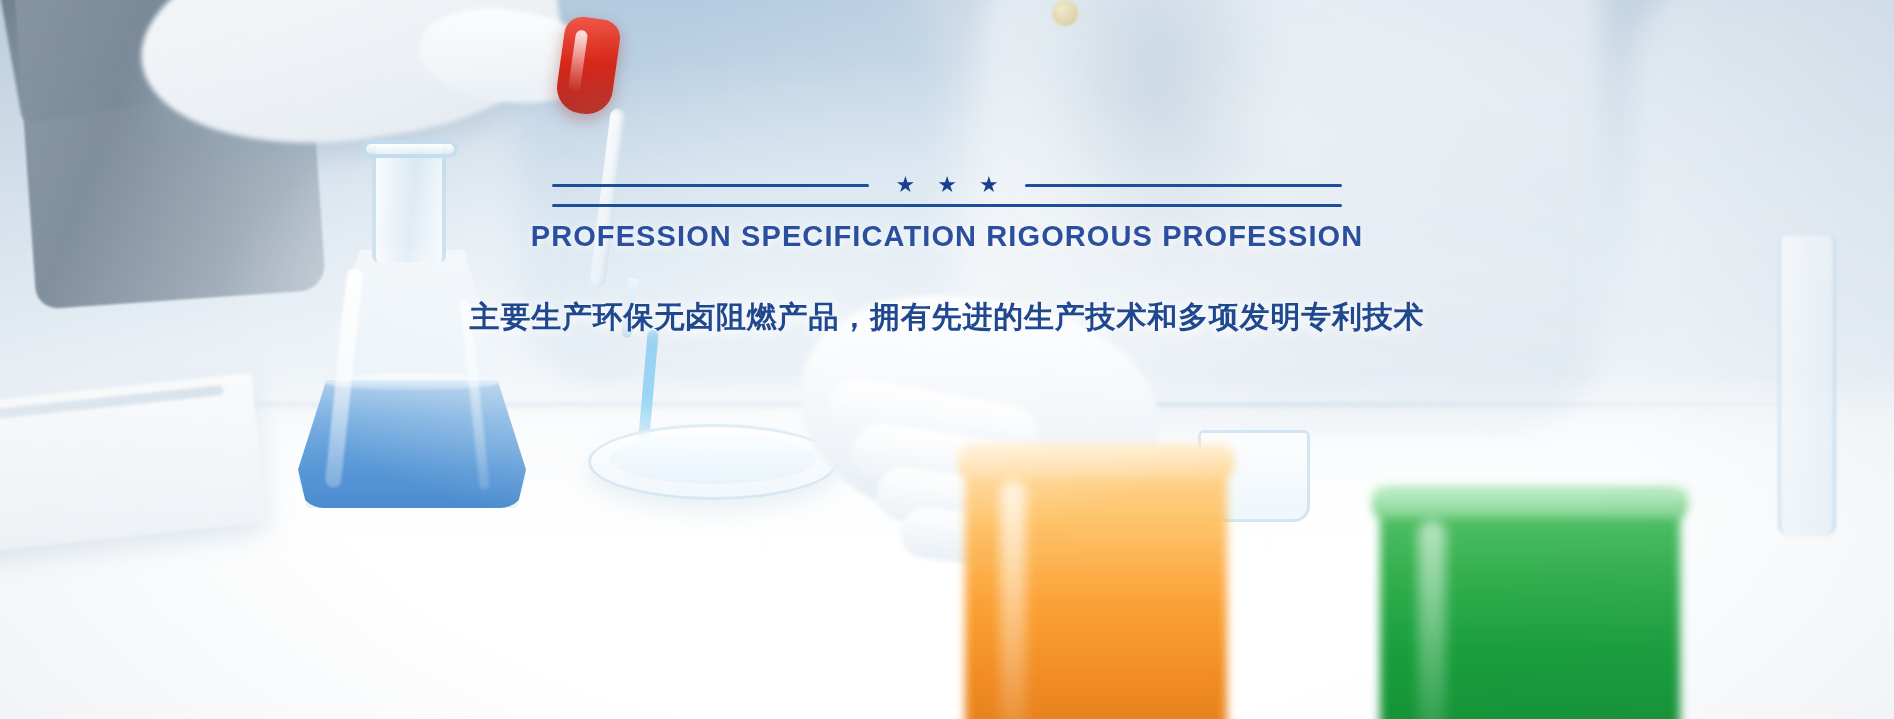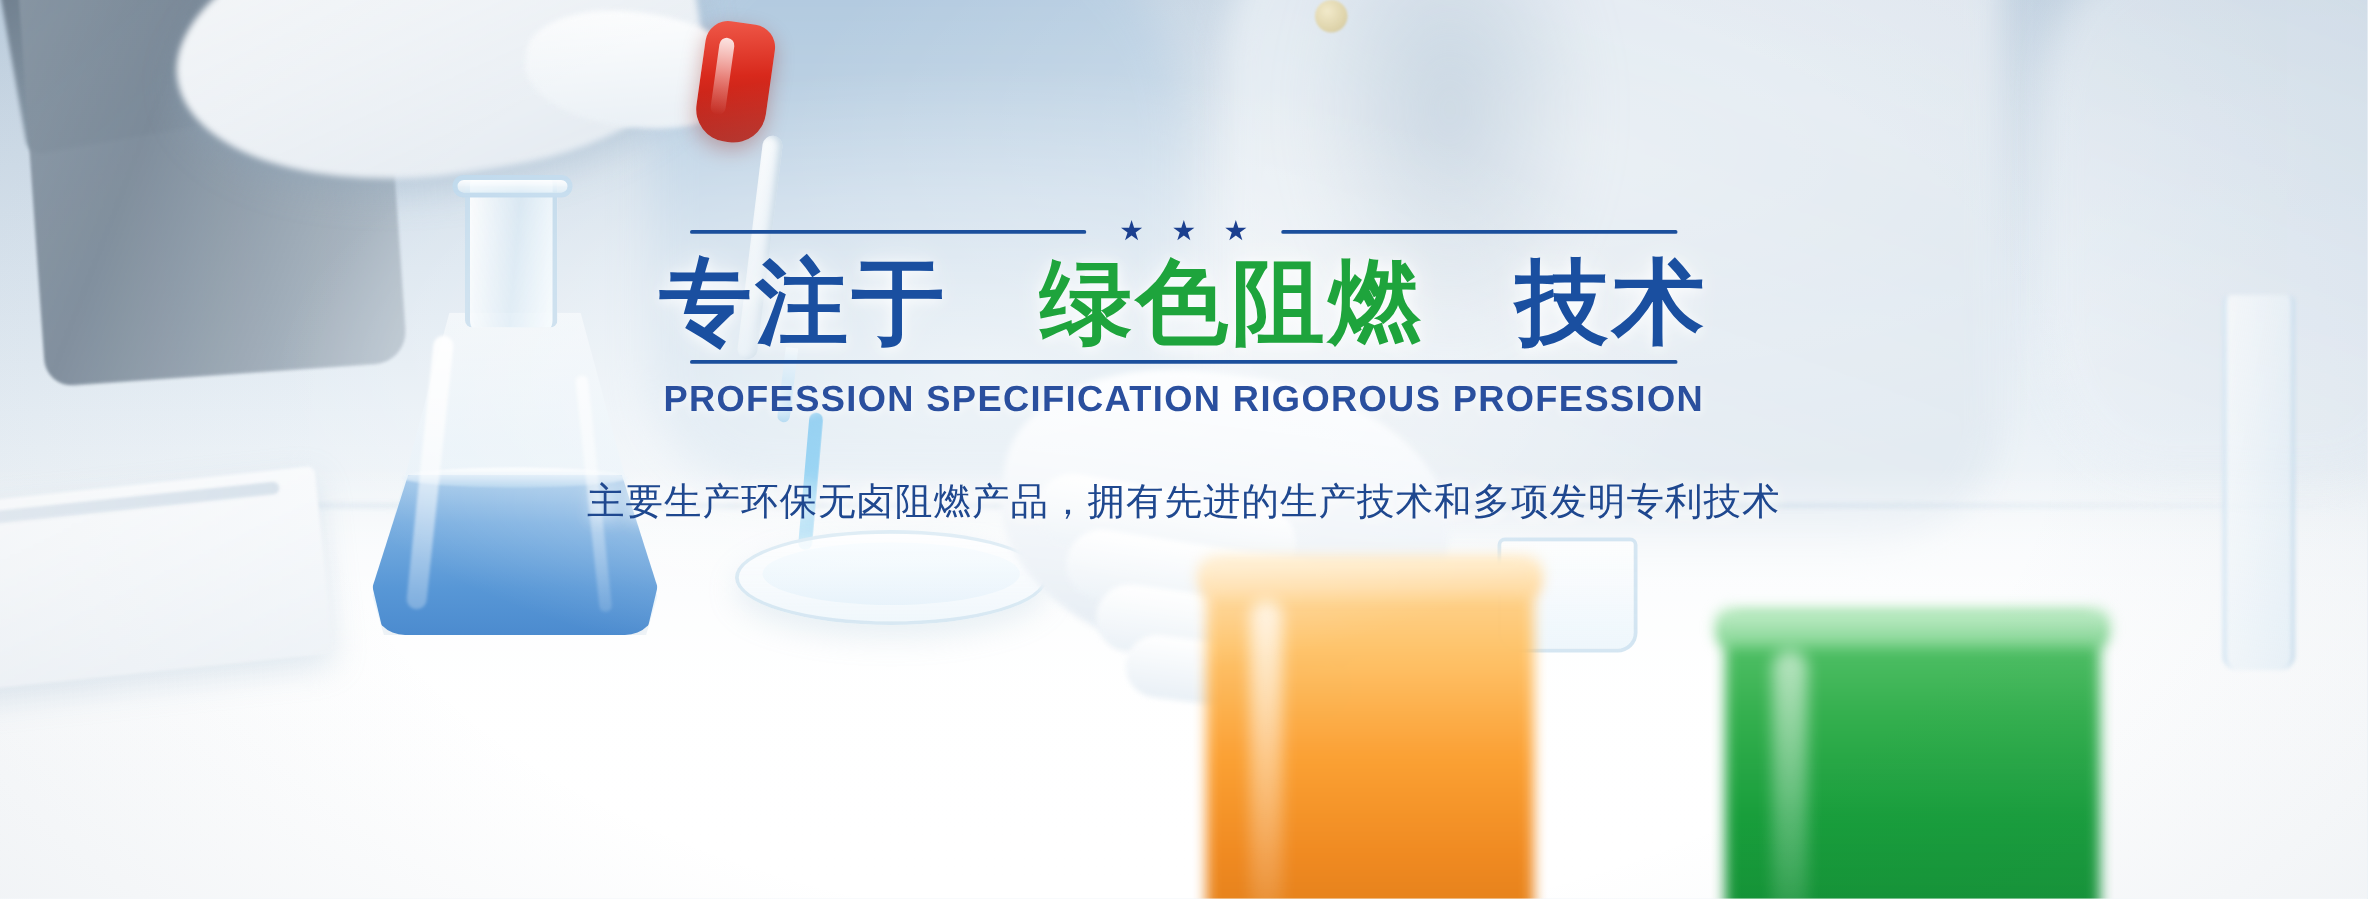--- a/index.html
+++ b/index.html
@@ -366,21 +366,21 @@
     font-weight:700;
     letter-spacing:1.1px;
     color:#2a4f9e;
     white-space:nowrap;
     text-shadow:0 1px 8px rgba(255,255,255,.9);
   }
 
   .desc{
     margin-top:44px;
     font-size:30px;
-    font-weight:400;
+    font-weight:700;
     letter-spacing:.8px;
     color:#1f488f;
     white-space:nowrap;
     text-shadow:0 2px 12px rgba(255,255,255,.95), 0 0 20px rgba(255,255,255,.8);
   }
 </style>
 </head>
 <body>
 
 <div class="banner">
@@ -450,27 +450,20 @@
     <div class="rule">
       <div class="rule-line"></div>
       <div class="stars">
         <span class="star">★</span>
         <span class="star">★</span>
         <span class="star">★</span>
       </div>
       <div class="rule-line"></div>
     </div>
 
-    <div class="headline">
-      <span class="hl-blue">专注于</span>
-      <span class="hl-gap"></span>
-      <span class="hl-green">绿色阻燃</span>
-      <span class="hl-gap"></span>
-      <span class="hl-blue">技术</span>
-    </div>
 
     <div class="rule2"></div>
 
     <div class="subtitle">PROFESSION SPECIFICATION RIGOROUS PROFESSION</div>
 
     <div class="desc">主要生产环保无卤阻燃产品，拥有先进的生产技术和多项发明专利技术</div>
 
   </div>
 </div>
 

